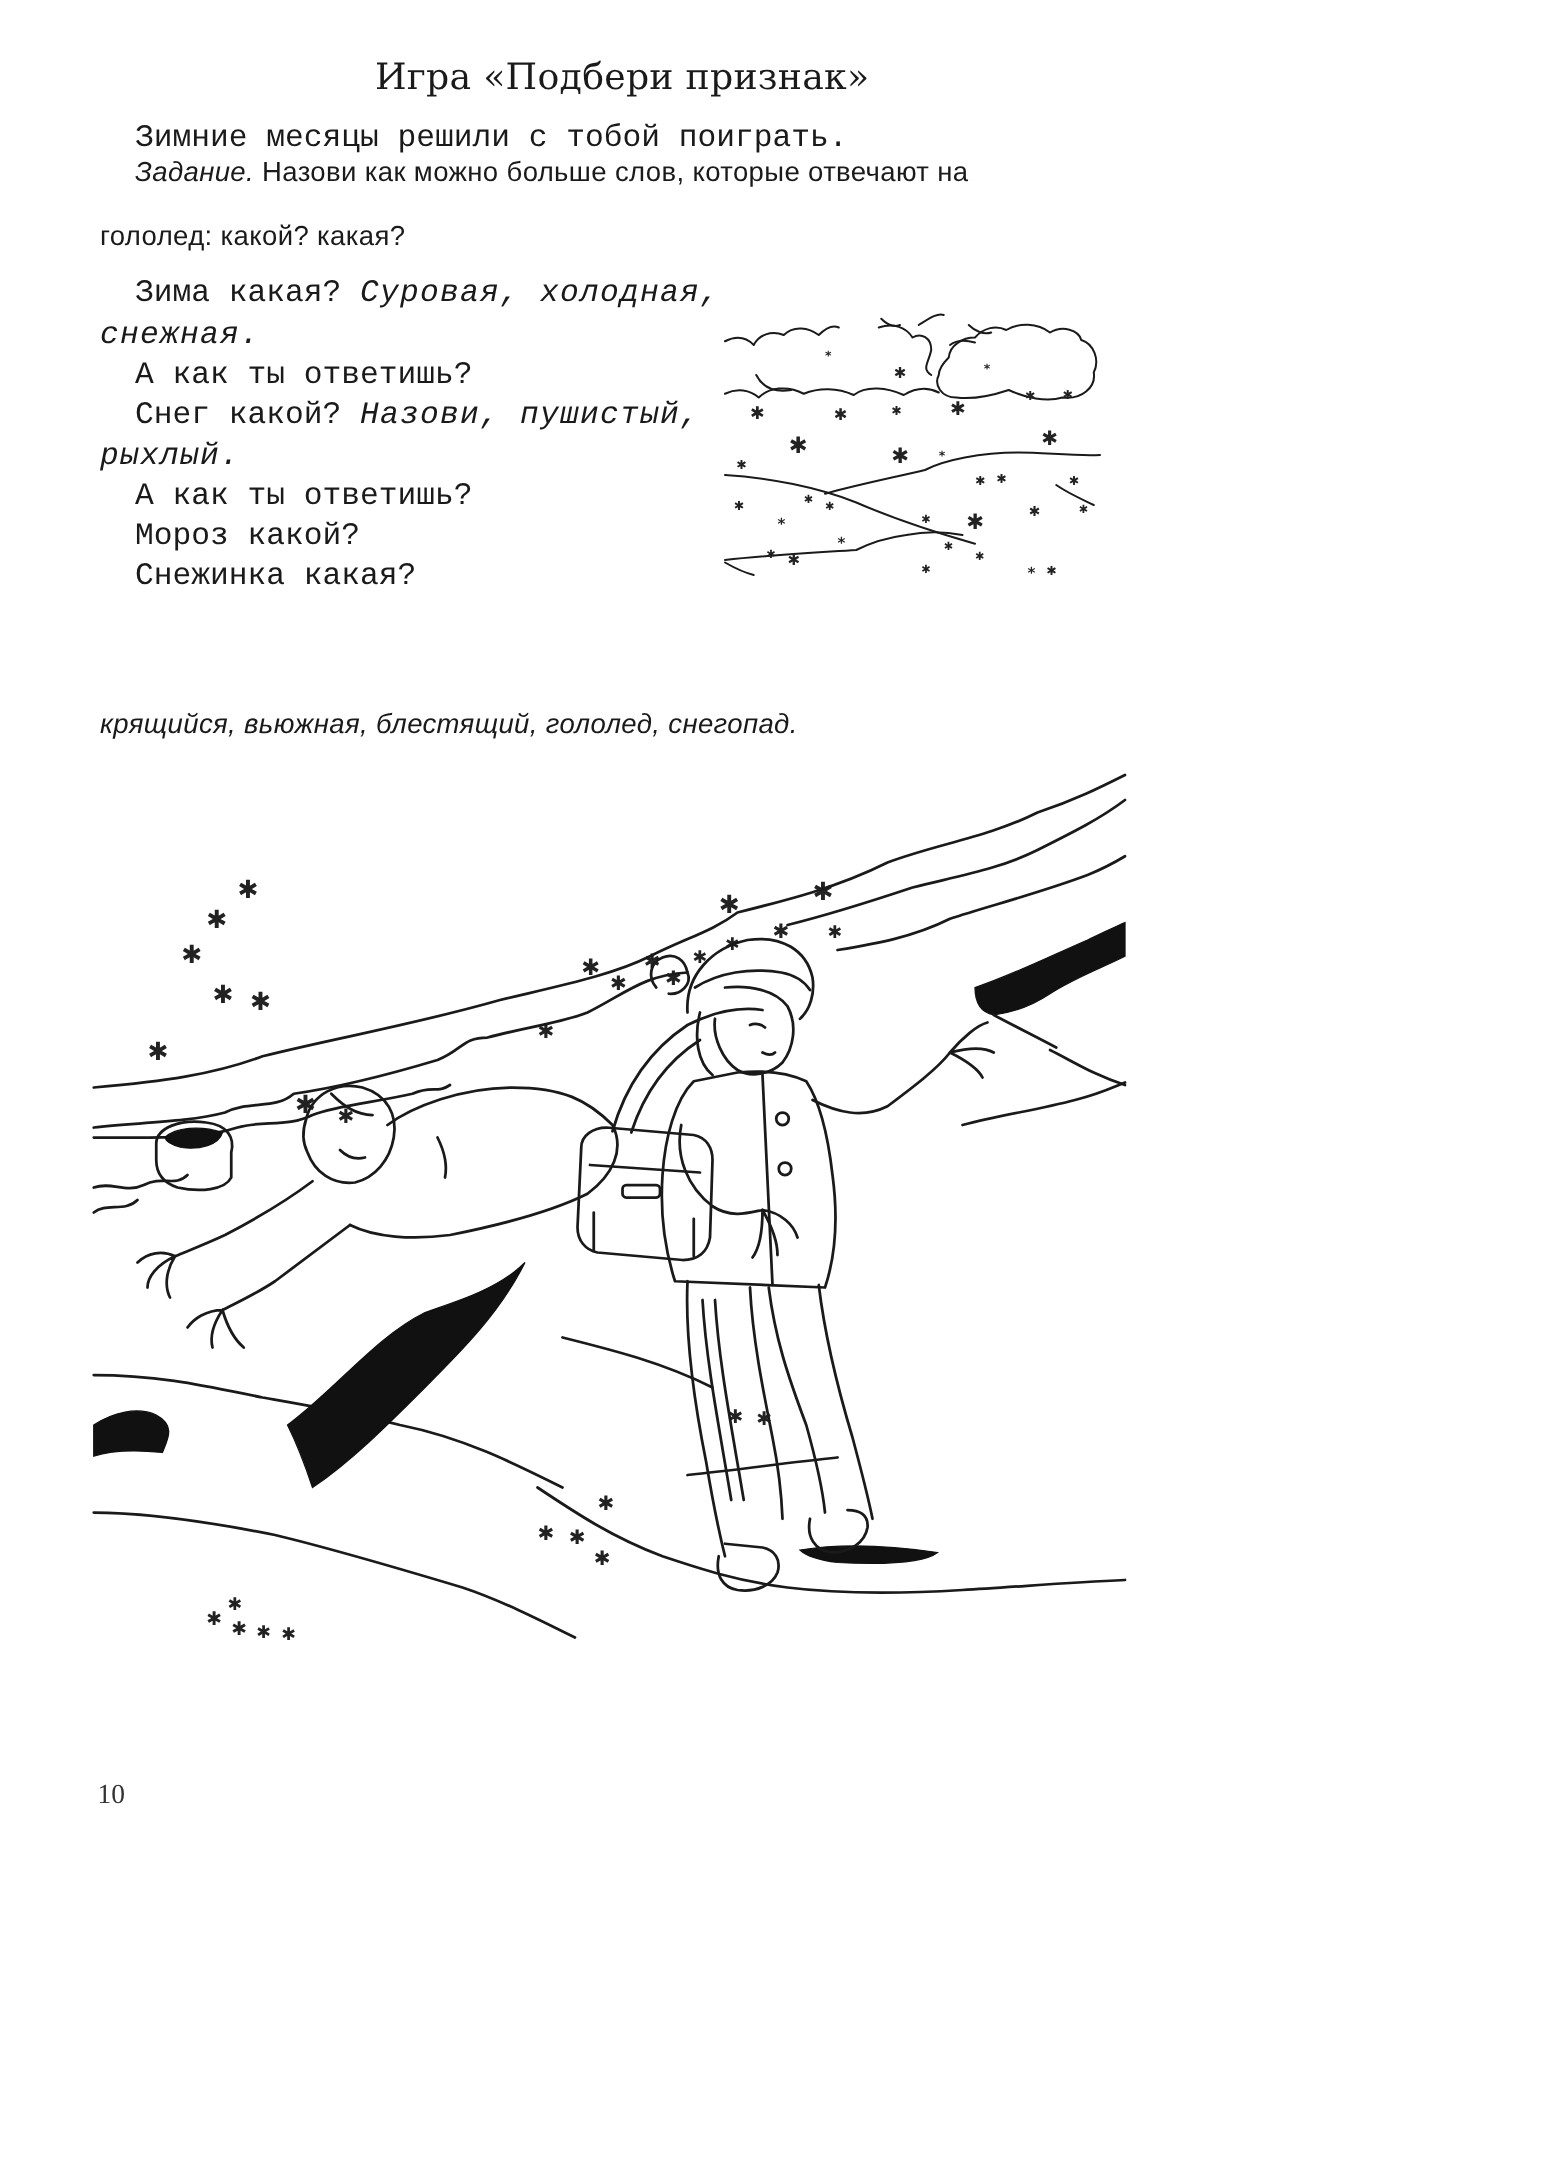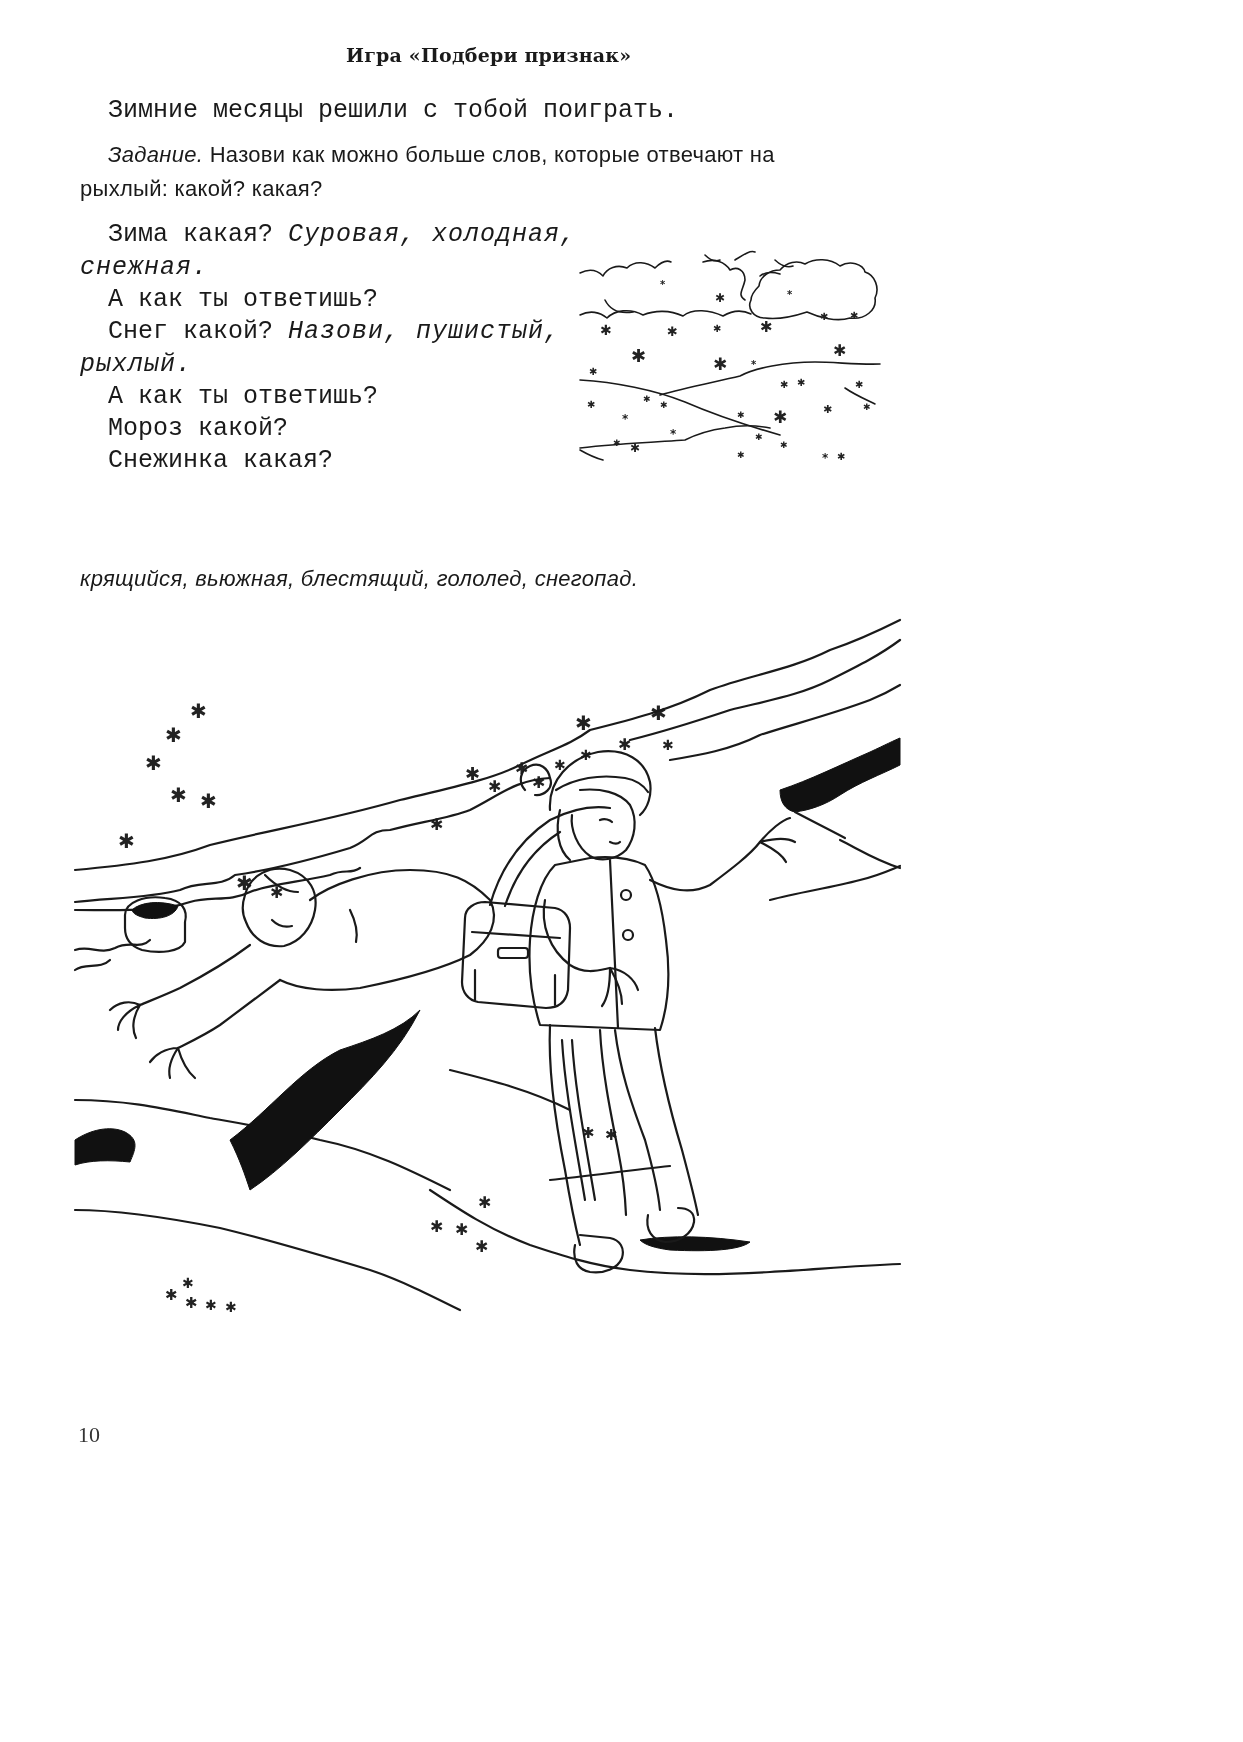--- a/index.html
+++ b/index.html
@@ -18,24 +18,23 @@
       position: absolute;
       left: 0; top: 0;
       width: 1243px;
       height: 1742px;
     }
     .title {
       position: absolute;
       left: 300px;
       top: 44px;
       font-family: "DejaVu Serif", serif;
-      font-weight: bold;
-      font-size: 19px;
+      font-weight: normal;
+      font-size: 29px;
       letter-spacing: 0.2px;
-      margin-left: 46px;
     }
     .serif-line {
       position: absolute;
       font-family: Liberation Mono, monospace;
       font-size: 25px;
       white-space: nowrap;
     }
     .sans-line {
       position: absolute;
       font-family: "Liberation Sans", sans-serif;
@@ -61,25 +60,25 @@
   </style>
 </head>
 <body>
 
 <div class="page">
 
   <div class="title">Игра «Подбери признак»</div>
 
   <div class="serif-line" style="left:108px; top:96px;">Зимние месяцы решили с тобой поиграть.</div>
 
-  <div class="sans-line" style="left:108px; top:142px;">
+  <div class="sans-line" style="left:108px; top:125px;">
     <span class="it">Задание.</span>
     <span>Назови как можно больше слов, которые отвечают на</span>
   </div>
-  <div class="sans-line" style="left:80px; top:176px;">рыхлый: какой? какая?</div>
+  <div class="sans-line" style="left:80px; top:176px;">гололед: какой? какая?</div>
 
   <div class="serif-line" style="left:108px; top:220px;">
     <span>Зима какая?</span>
     <span class="it sp">Суровая, холодная,</span>
   </div>
   <div class="serif-line it sp" style="left:80px; top:253px;">снежная.</div>
 
   <div class="serif-line" style="left:108px; top:285px;">А как ты ответишь?</div>
 
   <div class="serif-line" style="left:108px; top:317px;">

